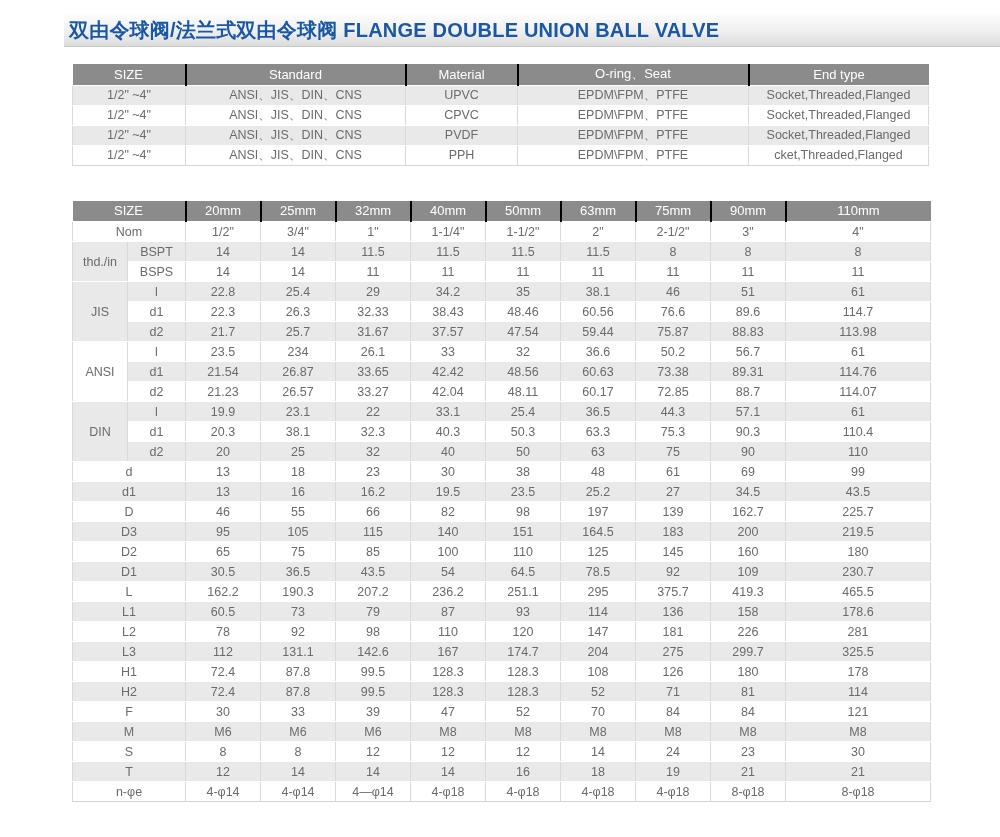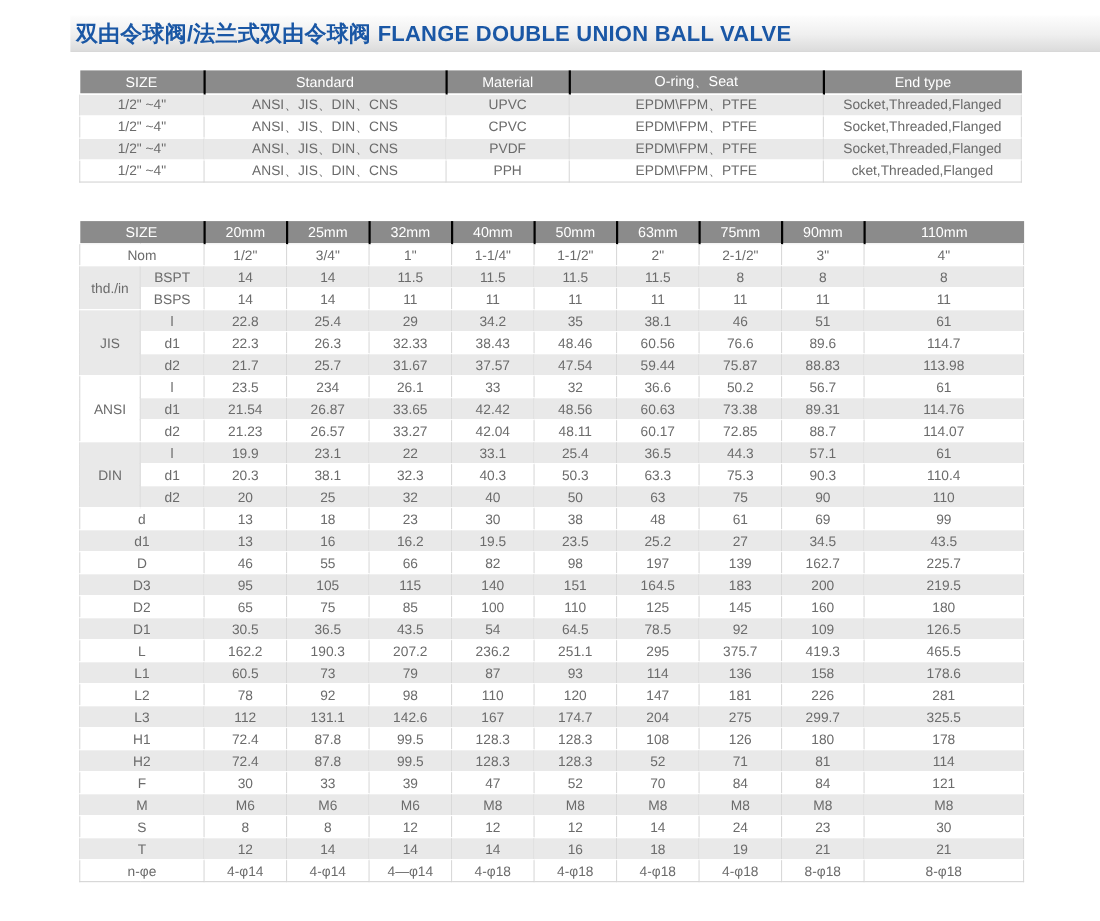--- a/index.html
+++ b/index.html
@@ -341,21 +341,21 @@
         <tr class="stripe">
           <td colspan="2">D1</td>
           <td>30.5</td>
           <td>36.5</td>
           <td>43.5</td>
           <td>54</td>
           <td>64.5</td>
           <td>78.5</td>
           <td>92</td>
           <td>109</td>
-          <td>126.5</td>
+          <td>230.7</td>
         </tr>
         <tr>
           <td colspan="2">L</td>
           <td>162.2</td>
           <td>190.3</td>
           <td>207.2</td>
           <td>236.2</td>
           <td>251.1</td>
           <td>295</td>
           <td>375.7</td>

